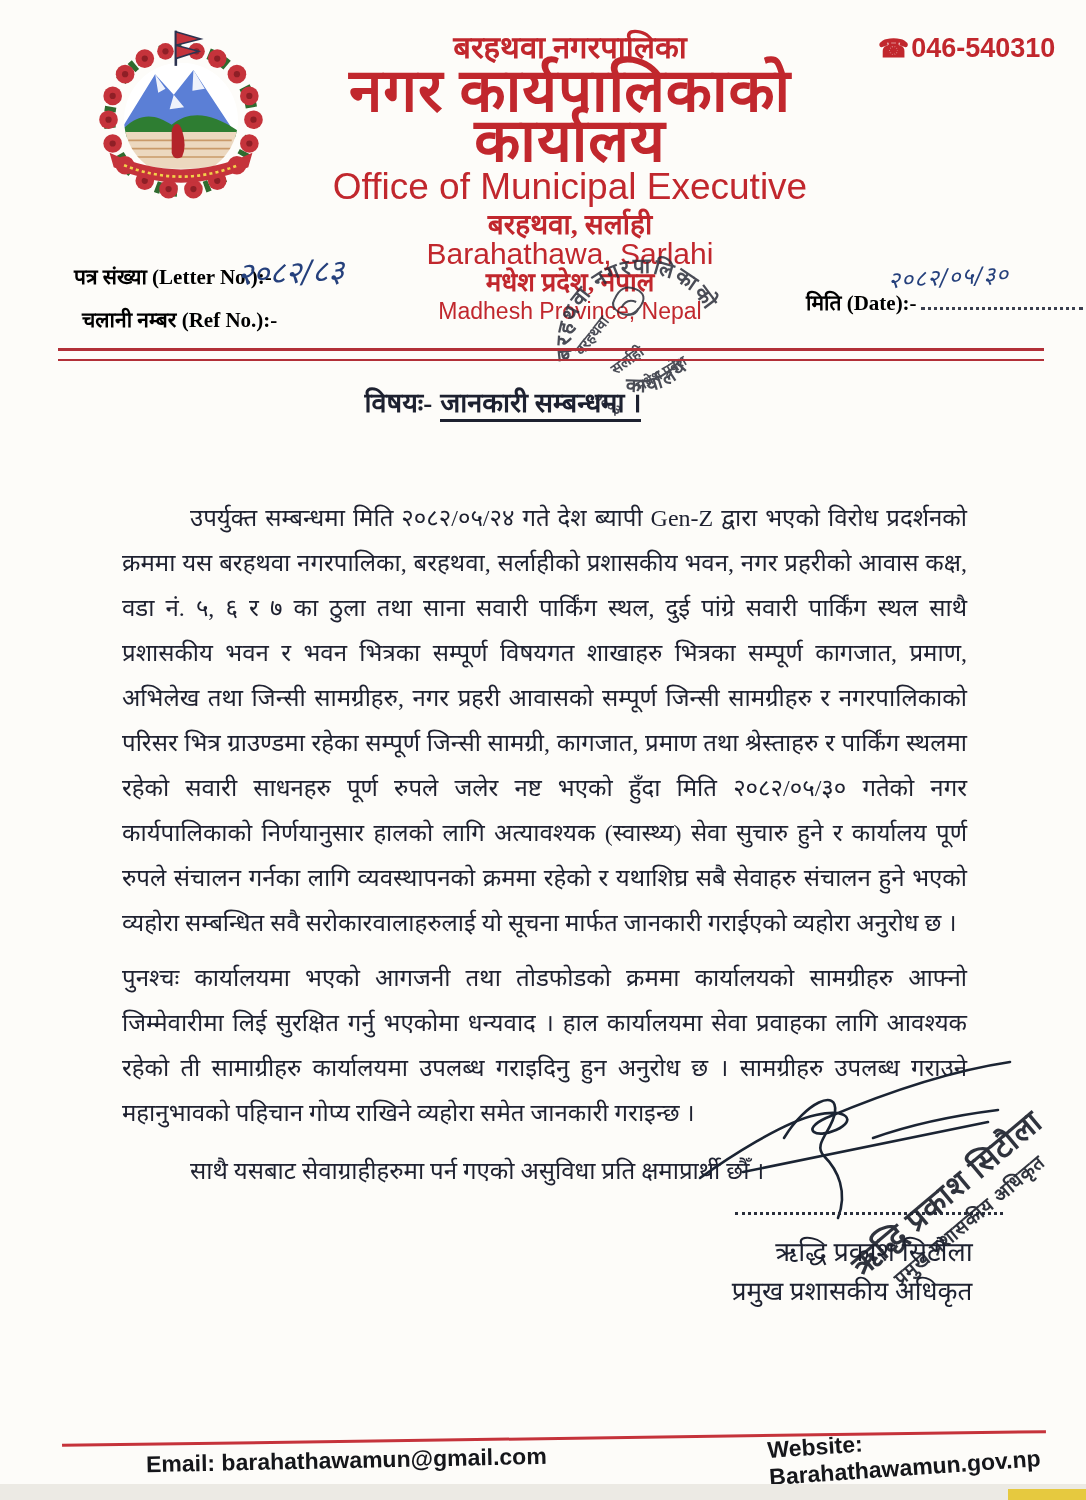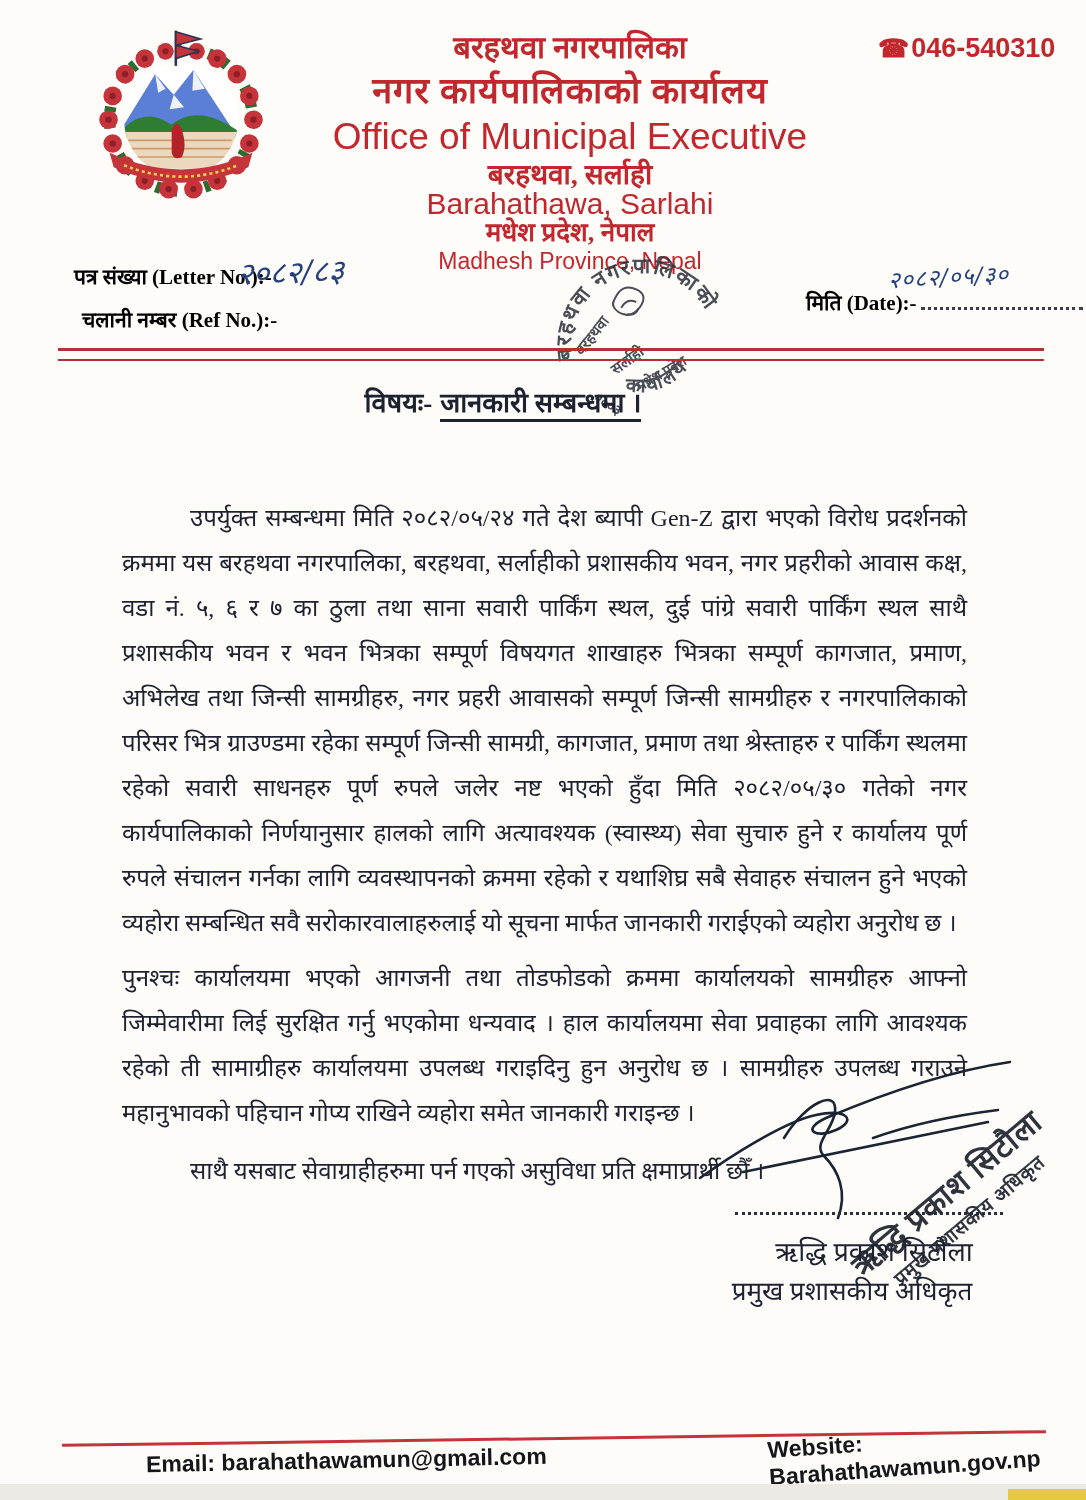--- a/index.html
+++ b/index.html
@@ -6,21 +6,21 @@
   body{
     width:1086px;height:1500px;position:relative;overflow:hidden;
     background:#fdfcf9;
     font-family:"Liberation Serif","DejaVu Serif",serif;
   }
   .abs{position:absolute;}
   
   .hdr-center{left:250px;top:30px;width:640px;text-align:center;color:#c1272d;}
   .hdr-muni-np{font-size:31px;font-weight:bold;line-height:36px;}
   .hdr-muni-en{font-size:23px;line-height:26px;font-family:"Liberation Sans",sans-serif;}
-  .hdr-office-np{font-size:36px;font-weight:bold;line-height:50px;letter-spacing:1px;}
+  .hdr-office-np{font-size:60px;font-weight:bold;line-height:50px;letter-spacing:1px;}
   .hdr-office-en{font-size:37px;line-height:42px;font-family:"Liberation Sans",sans-serif;}
   .hdr-place-np{font-size:28px;font-weight:bold;line-height:33px;}
   .hdr-place-en{font-size:30px;line-height:26px;font-family:"Liberation Sans",sans-serif;}
   .hdr-prov-np{font-size:26px;font-weight:bold;line-height:31px;}
   .hdr-prov-en{font-size:23px;line-height:26px;font-family:"Liberation Sans",sans-serif;}
   .phone{left:878px;top:33px;color:#c1272d;font-size:27px;font-family:"Liberation Sans",sans-serif;font-weight:bold;}
   .phone .glyph{font-size:25px;margin-right:2px;}
   
   .meta-label{color:#000000;font-size:21px;font-weight:bold;}
   .hand{color:#25407c;font-style:italic;font-family:"DejaVu Serif",serif;}

